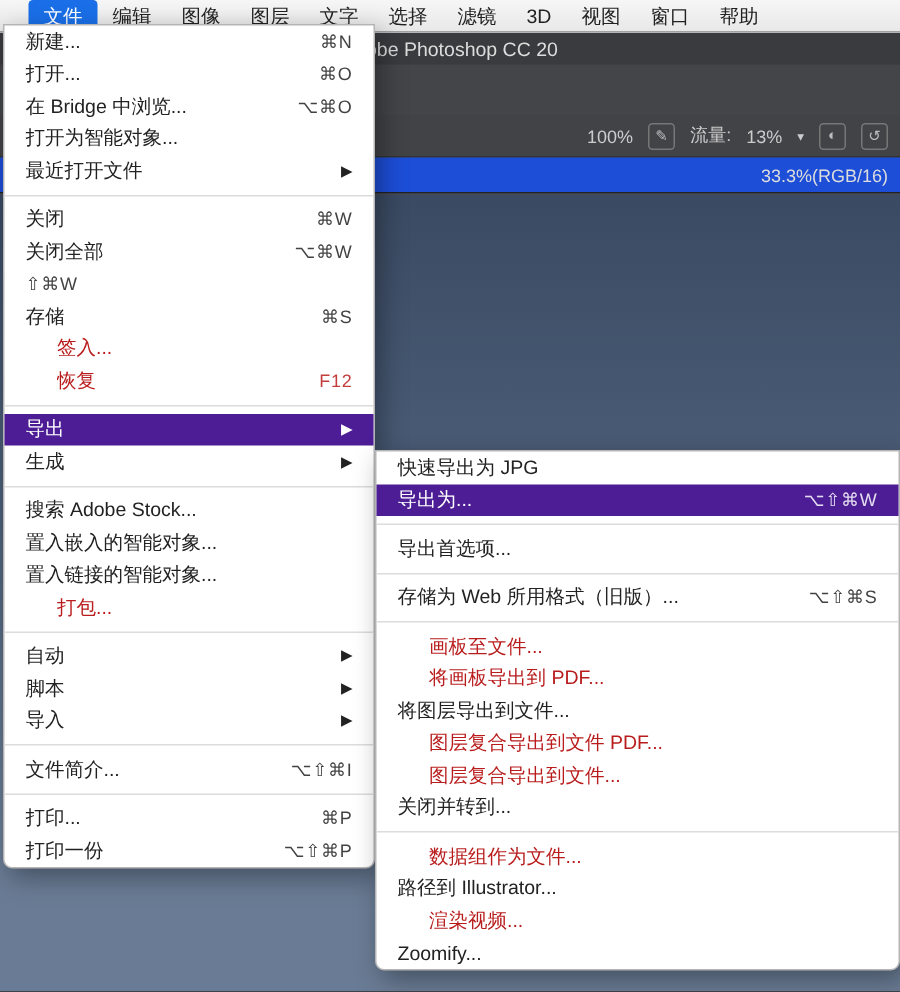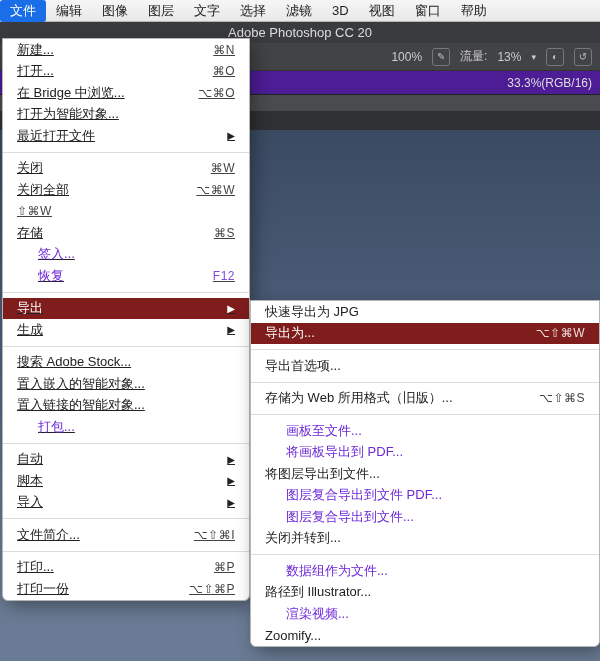--- a/index.html
+++ b/index.html
@@ -1,41 +1,41 @@
 <!DOCTYPE html>
 <html><head>
 <meta charset="utf-8">
 <style>
   * { box-sizing: border-box; margin: 0; padding: 0; font-family: "Helvetica Neue", Arial, sans-serif; }
   body { width: 600px; height: 661px; overflow: hidden; background: #2f3033; position: relative; }
 
   
-  .menubar { height: 22px; background: linear-gradient(#f6f6f6,#e8e8e8); border-bottom: 1px solid #b5b5b5; display: flex; align-items: center; font-size: 13px; color: #222; padding-left: 0; }
+  .menubar { height: 22px; background: linear-gradient(#f6f6f6,#e8e8e8); border-bottom: 1px solid #b5b5b5; display: flex; align-items: center; font-size: 13px; color: #222; padding-left: 19px; }
   .menubar .mitem { padding: 2px 10px; border-radius: 3px; }
   .menubar .mitem.active { background: #1a6fe8; color: #fff; }
 
   
   .appbar { position: absolute; top:22px; left:0; right:0; background:#444548; color:#ddd; }
   .apptitle { text-align:center; font-size:13px; padding:3px 0; color:#ddd; background:#3a3b3e; }
-  .toolrow { display:flex; align-items:center; gap:10px; padding:4px 8px; font-size:12px; color:#ccc; background:#424346; border-bottom:1px solid #333; height:28px; }
+  .toolrow { display:flex; align-items:center; gap:10px; padding:4px 8px; font-size:12px; color:#ccc; background:#424346; border-bottom:1px solid #333; height:28px;margin-top:34px; }
   .toolicon { width:18px; height:18px; border:1px solid #777; border-radius:3px; display:inline-flex; align-items:center; justify-content:center; font-size:10px; color:#bbb; }
-  .docbar { background:#4c1d95; color:#ddd; font-size:12px; padding:4px 8px; border-bottom:1px solid #222; height:24px; display:flex; align-items:center; }
+  .docbar { background:#1d4ed8; color:#ddd; font-size:12px; padding:4px 8px; border-bottom:1px solid #222; height:24px; display:flex; align-items:center; }
 
   
   .ruler { background:#4a4b4e; height:16px; position:absolute; left:0; right:0; }
   .sky { position:absolute; top:130px; left:0; right:0; bottom:0; background: linear-gradient(#3a4a62 0%, #4d5f7a 40%, #6a7c95 80%); }
 
   
   .menu { position:absolute; background:#fff; border:1px solid #b5b5b5; box-shadow: 4px 6px 18px rgba(0,0,0,.35); font-size:13px; color:#222; border-radius:0 0 6px 6px; }
-  .menu1 { top:38px; left:2px; width:248px;text-decoration:underline; }
+  .menu1 { top:16px; left:2px; width:248px; }
   .menu2 { top:300px; left:250px; width:350px; }
 
   .row { display:flex; align-items:center; height:21.5px; padding:0 14px; position:relative; }
-  .row.disabled { color:#6d28d9;padding-left:35px; }
-  .row.hl { background:#7f1d1d; color:#fff; }
+  .row.disabled { color:#b91c1c;padding-left:35px; }
+  .row.hl { background:#4c1d95; color:#fff; }
   .row .lbl { flex:1; white-space:nowrap; overflow:hidden; text-overflow:ellipsis; }
   .row .sc { font-size:12px; letter-spacing:0.5px; color:inherit; opacity:.85; }
   .row .arrow { font-size:10px; margin-left:6px; }
   .sep { height:1px; background:#dcdcdc; margin:5px 0; }
 </style>
 </head>
 <body>
 
 <div class="menubar">
 

